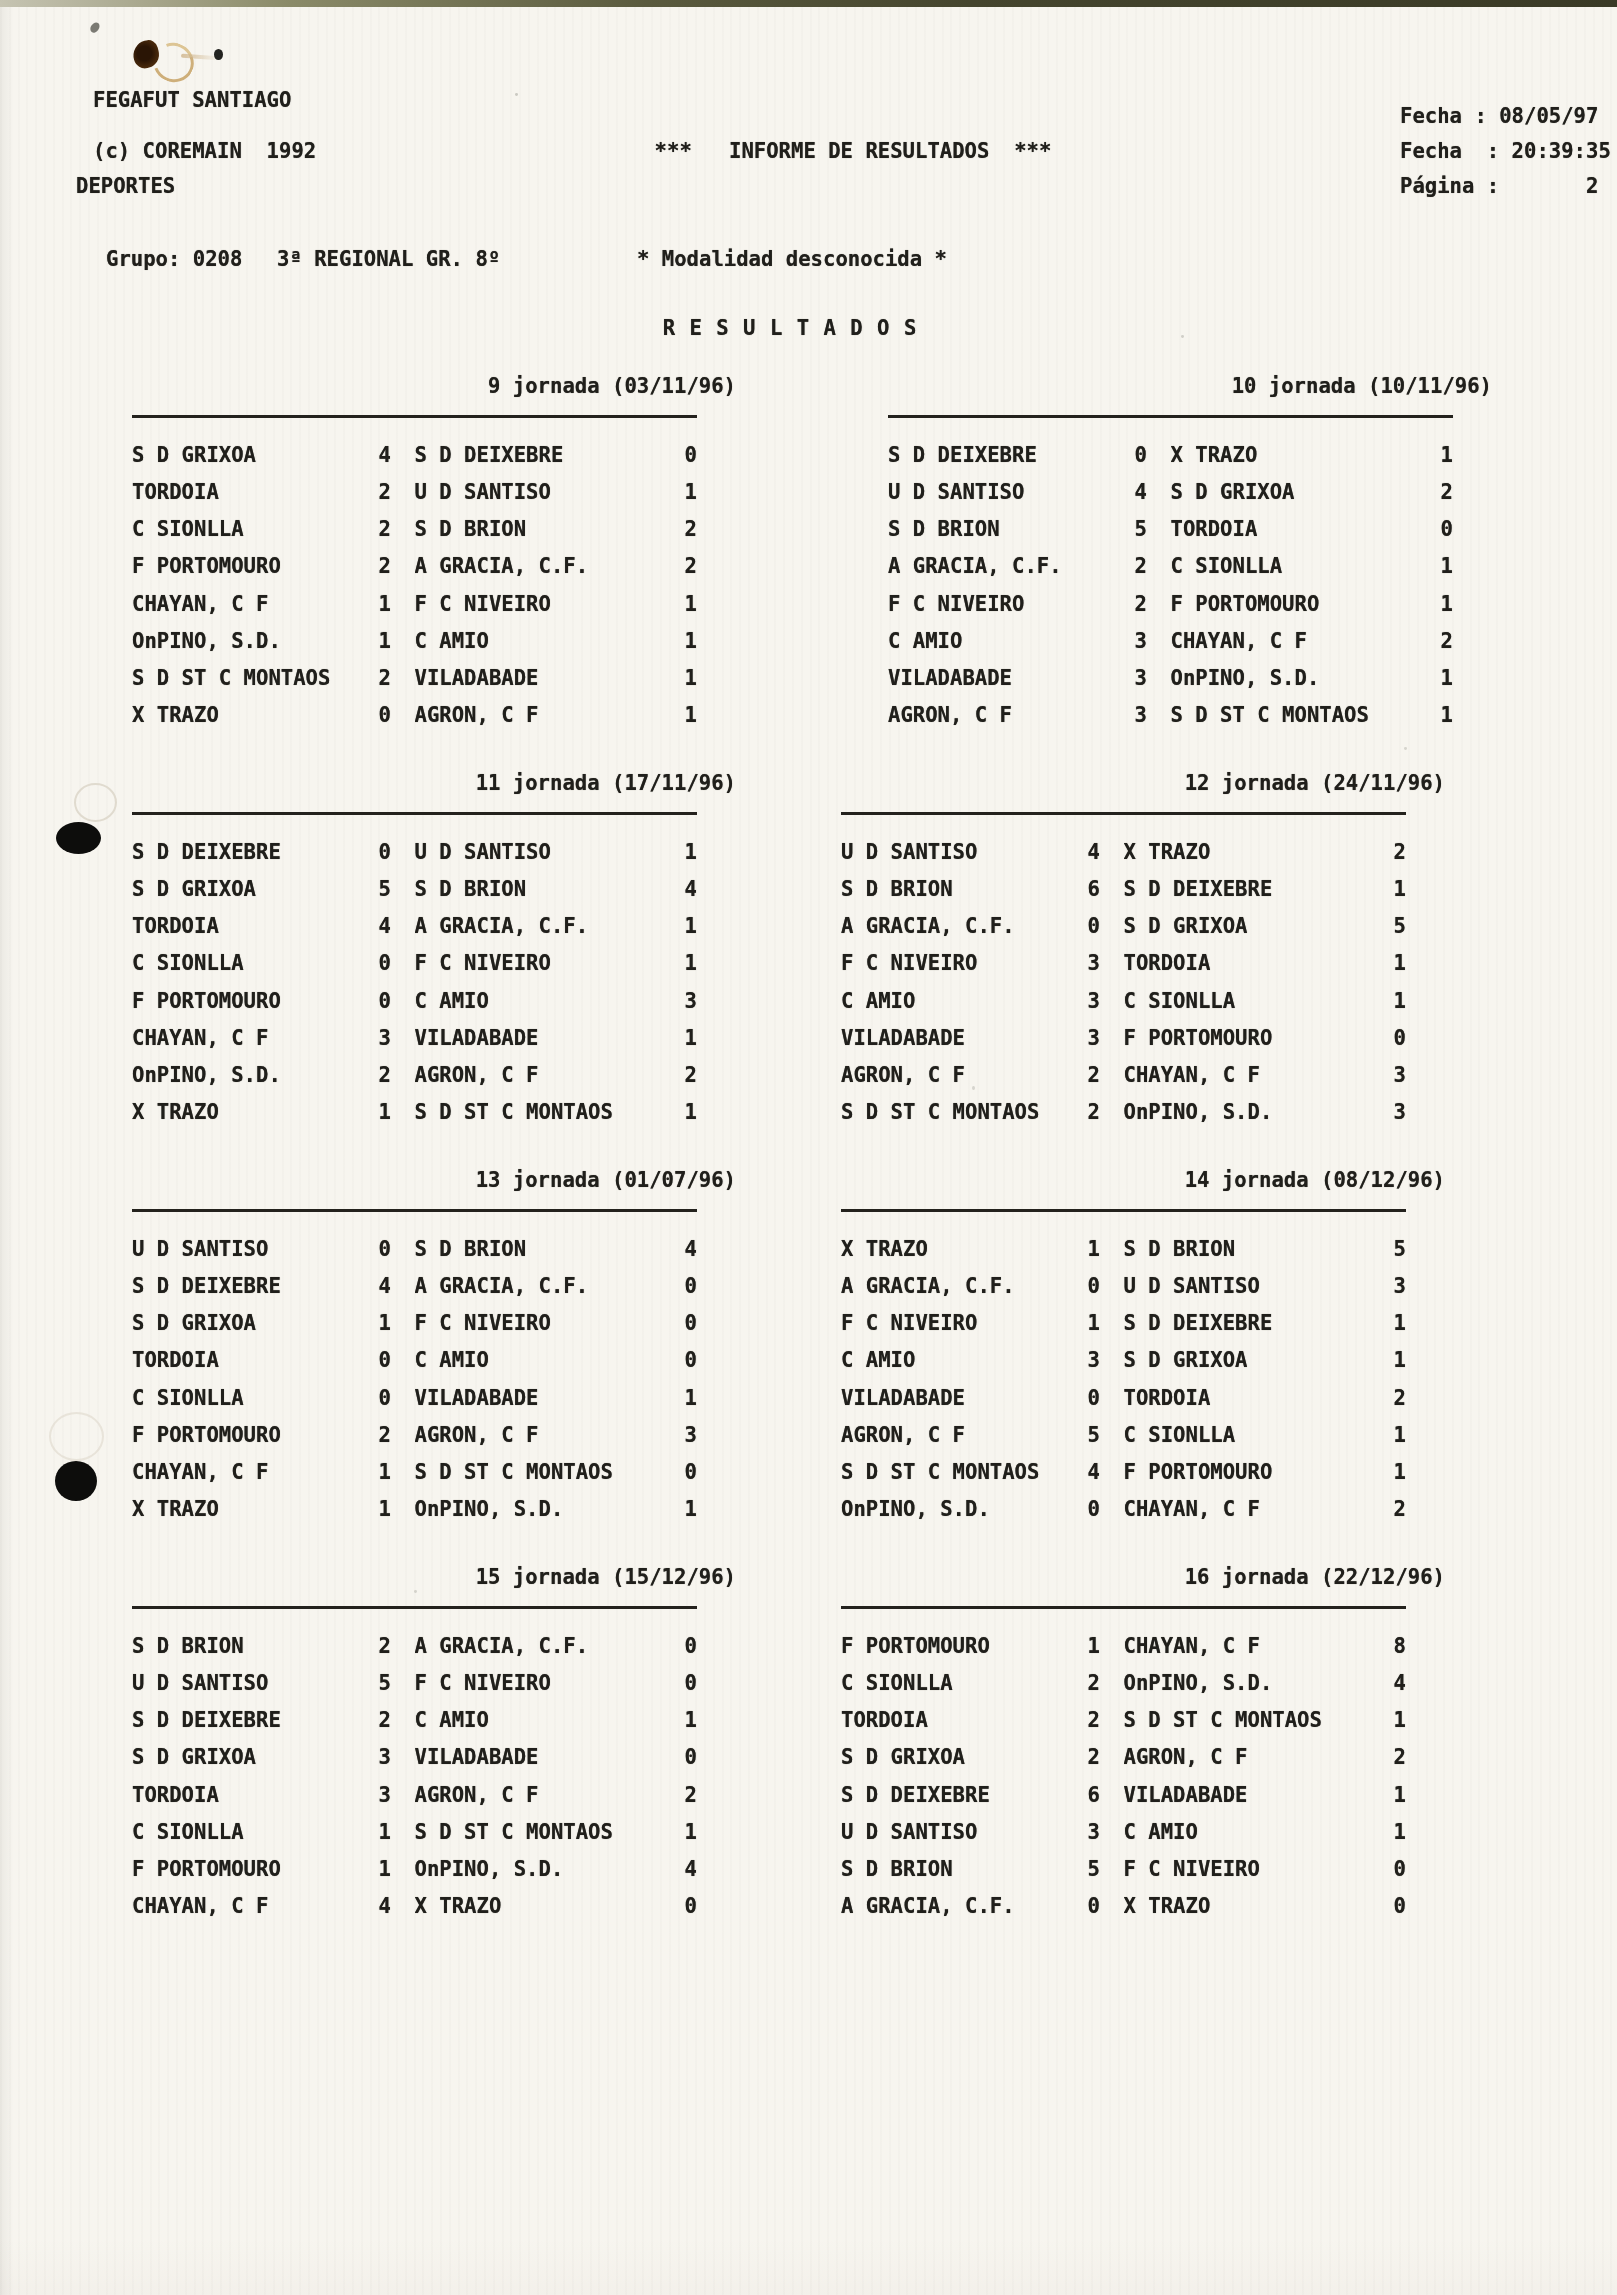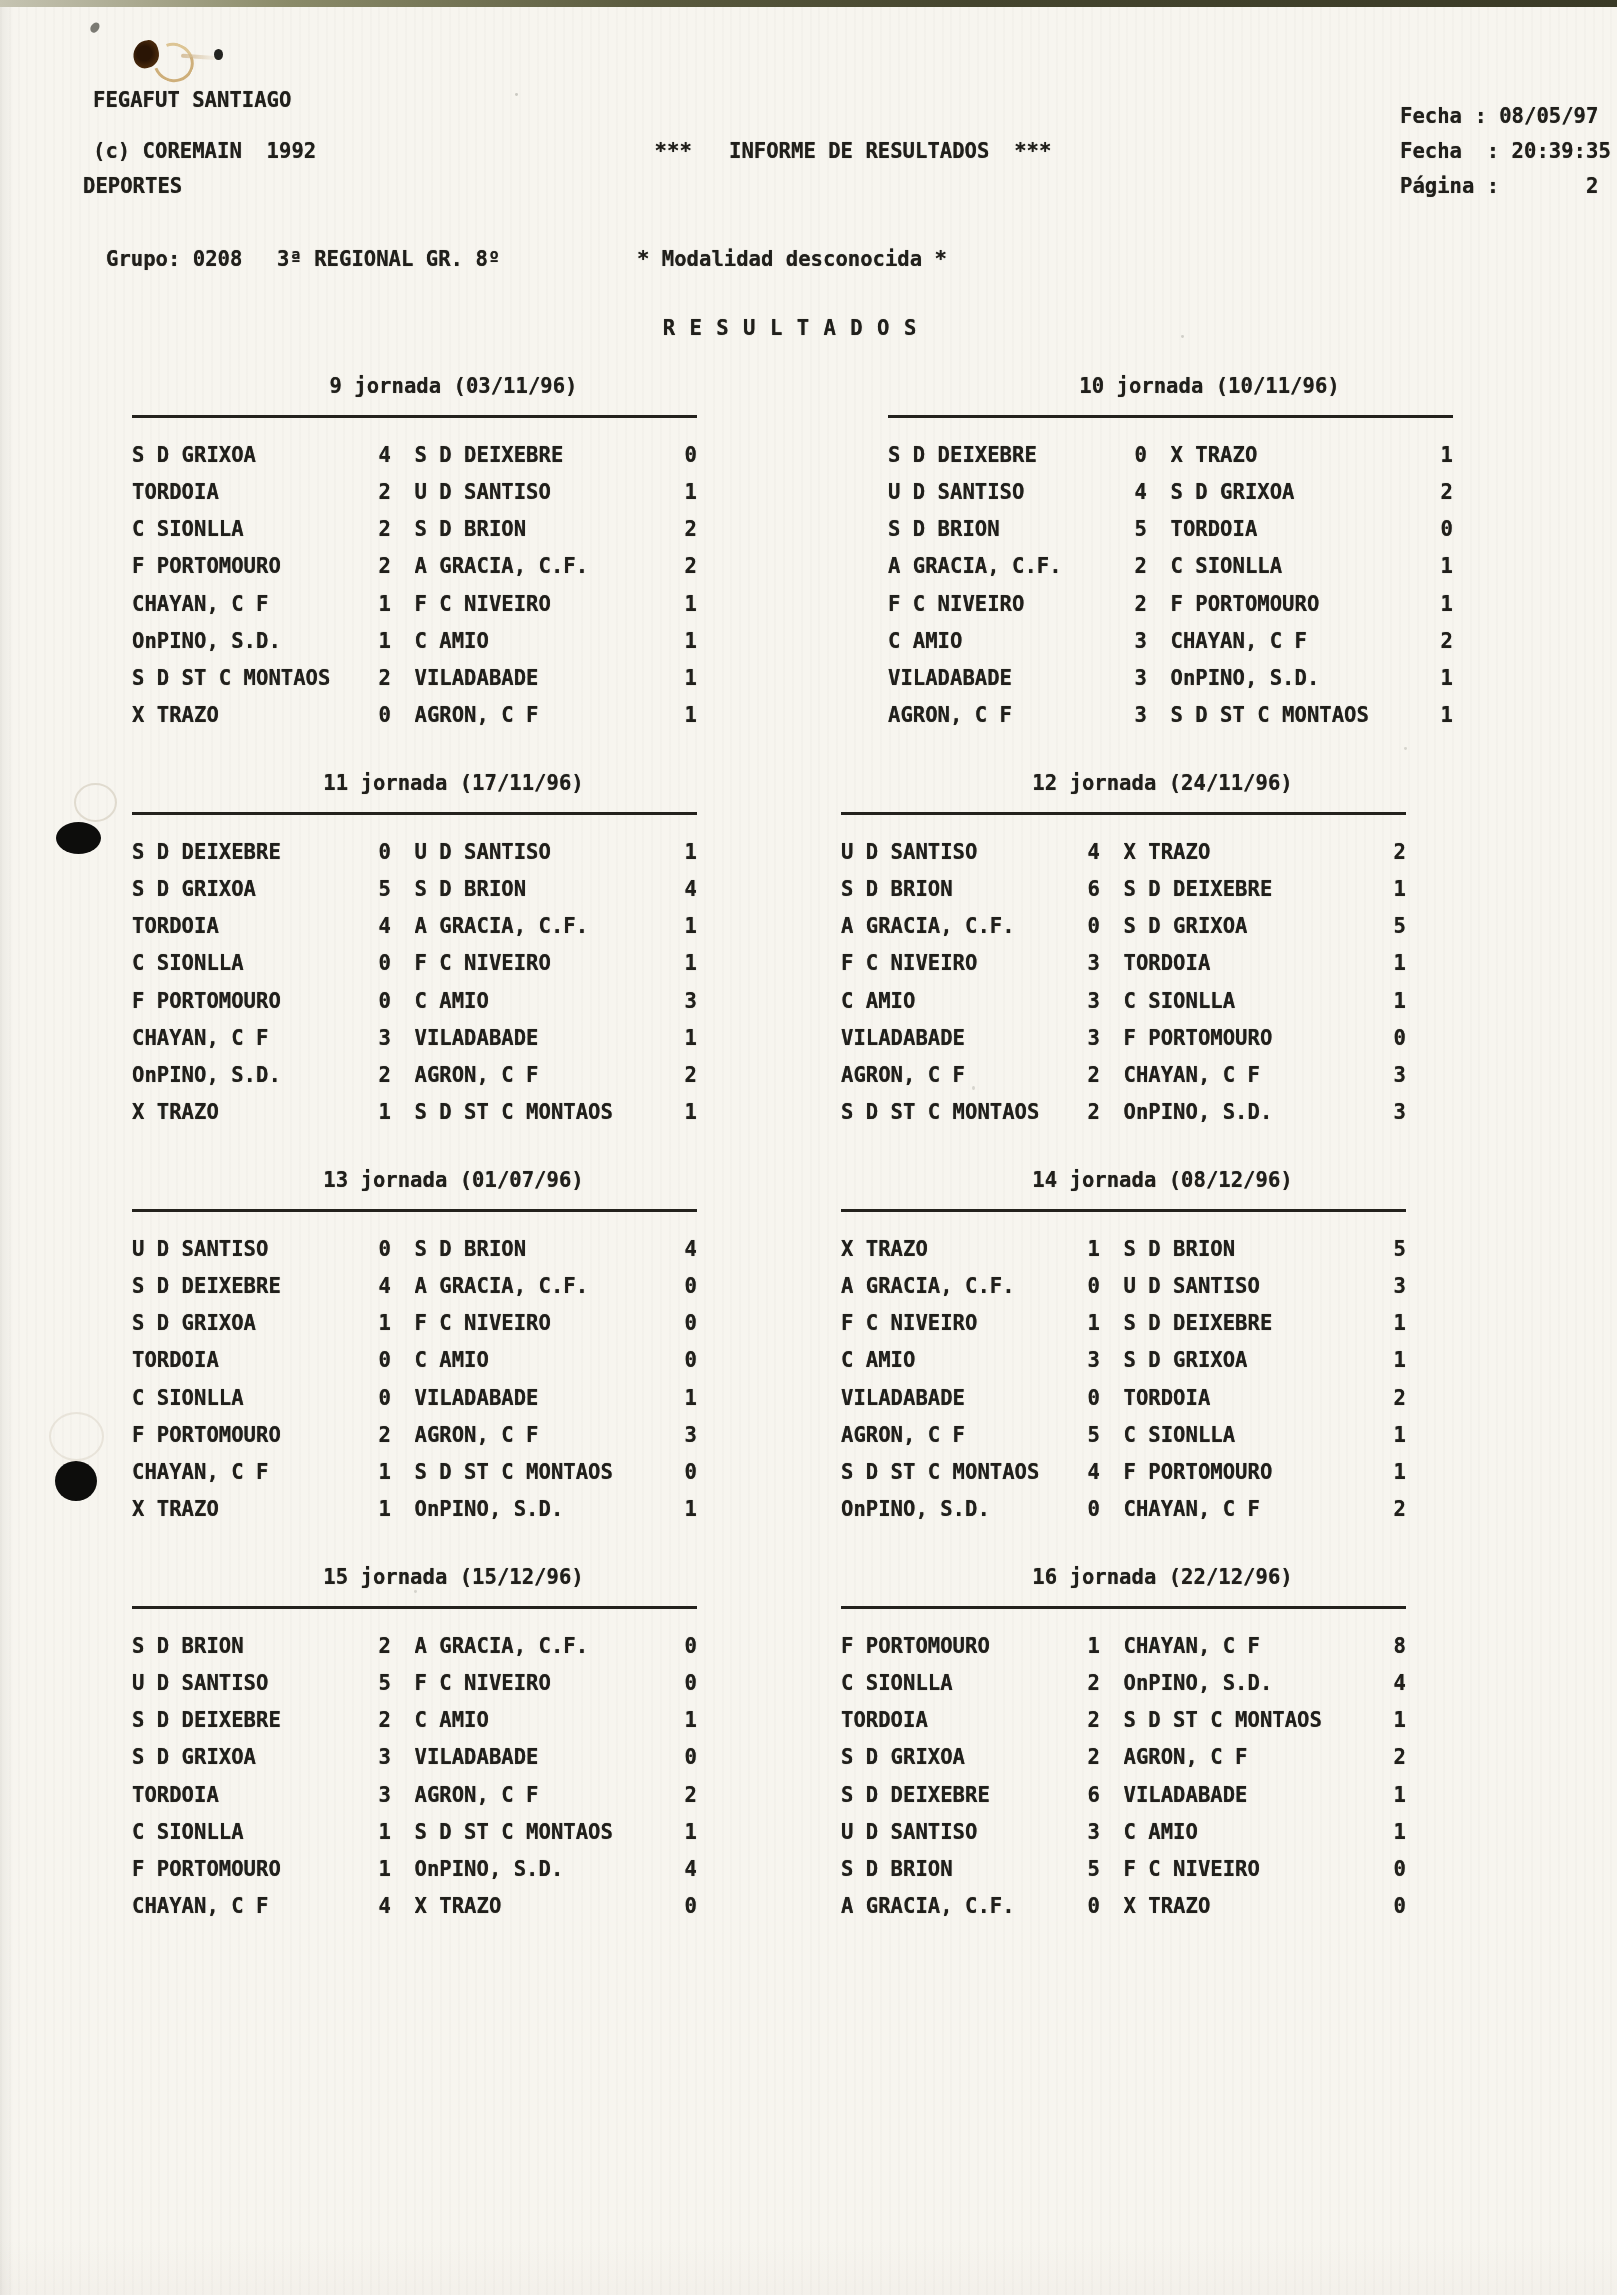--- a/index.html
+++ b/index.html
@@ -23,21 +23,21 @@
   }
   .scan-edge-top{
     position:absolute;left:0;top:0;width:1617px;height:6.9px;
     background:linear-gradient(90deg,#c6c4b2 0%,#8a8a68 18%,#5a5a3e 40%,#45452e 60%,#3a3a26 100%);
   }
   .txt{position:absolute;font-size:20.6px;line-height:25.5px;white-space:pre;
        text-shadow:0 0 0.7px rgba(30,28,22,0.75);}
   .center-anchor{transform:translateX(-50%);}
 
   .jblock{position:absolute;width:565px;height:353px;}
-  .jtitle{position:absolute;top:0;left:39px;width:100%;text-align:center;
+  .jtitle{position:absolute;top:0;left:39px;width:100%;text-align:right;
           font-size:20.6px;line-height:25.5px;white-space:pre;
           text-shadow:0 0 0.7px rgba(30,28,22,0.75);}
   .jrule{position:absolute;top:41px;left:0;width:100%;height:2.9px;background:#24221d;}
   .mrow{position:absolute;left:0;width:100%;display:flex;font-size:20.6px;line-height:25.5px;
         text-shadow:0 0 0.7px rgba(30,28,22,0.75);}
   .m-home{width:225px;overflow:hidden;white-space:pre;}
   .m-hs{width:34px;text-align:right;white-space:pre;}
   .m-gap{width:23.5px;}
   .m-away{flex:1;overflow:hidden;white-space:pre;}
   .m-as{width:39px;text-align:right;white-space:pre;}
@@ -75,21 +75,21 @@
   <div class="hole-dot" style="left:55px;top:1461px;width:42px;height:40px;"></div>
 
   <div class="speck" style="left:515px;top:93px;width:2.9px;height:2.9px;background:#8a8a80;opacity:.4;"></div>
   <div class="speck" style="left:1181px;top:335px;width:2.9px;height:2.9px;background:#8a8a80;opacity:.35;"></div>
   <div class="speck" style="left:972px;top:1086px;width:2.9px;height:3.9px;background:#8a8a80;opacity:.3;"></div>
   <div class="speck" style="left:414px;top:1590px;width:2.9px;height:2.9px;background:#8a8a80;opacity:.3;"></div>
   <div class="speck" style="left:1404px;top:747px;width:2.9px;height:2.9px;background:#8a8a80;opacity:.3;"></div>
 
   <div class="txt" style="left:93px;top:88px;">FEGAFUT SANTIAGO</div>
   <div class="txt" style="left:93px;top:139px;">(c) COREMAIN  1992</div>
-  <div class="txt" style="left:83px;top:174px;text-align:center;">DEPORTES</div>
+  <div class="txt" style="left:76px;top:174px;text-align:center;">DEPORTES</div>
 
   <div class="txt center-anchor" style="left:853px;top:139px;">***   INFORME DE RESULTADOS  ***</div>
 
   <div class="txt" style="left:1400px;top:104px;">Fecha : 08/05/97</div>
   <div class="txt" style="left:1400px;top:139px;">Fecha  : 20:39:35</div>
   <div class="txt" style="left:1400px;top:174px;">Página :       2</div>
 
   <div class="txt" style="left:106px;top:247px;">Grupo: 0208</div>
   <div class="txt" style="left:277px;top:247px;">3ª REGIONAL GR. 8º</div>
   <div class="txt" style="left:637px;top:247px;">* Modalidad desconocida *</div>

